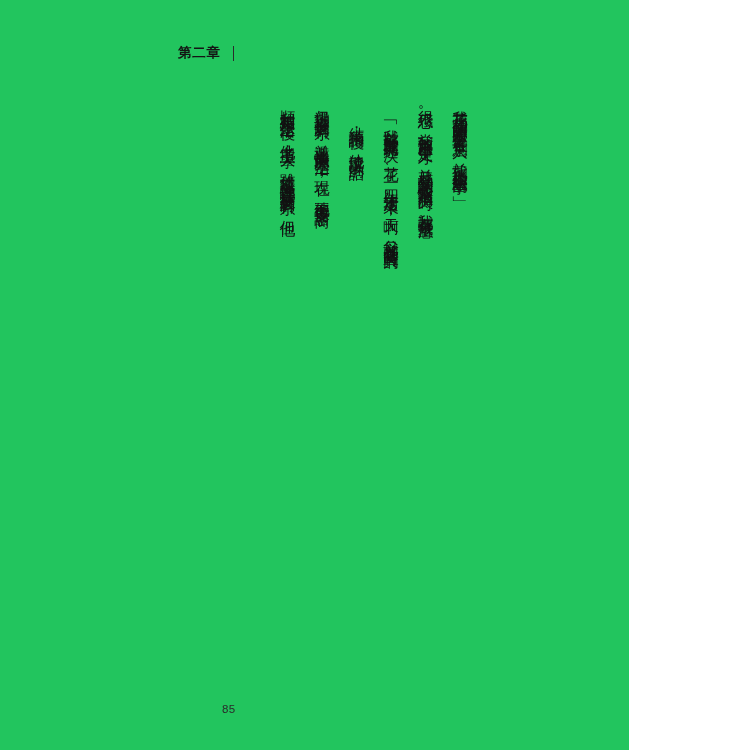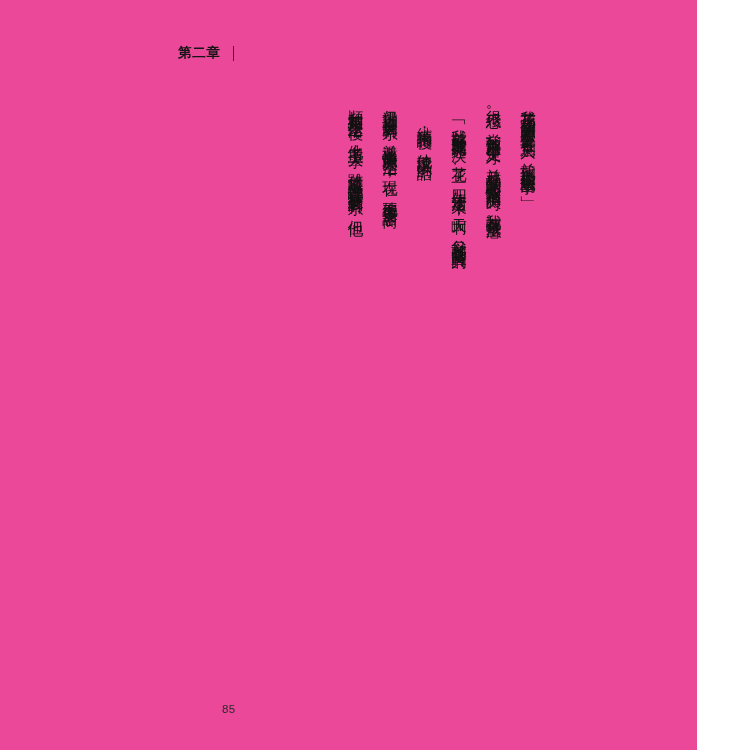--- a/index.html
+++ b/index.html
@@ -2,23 +2,23 @@
 <html><head>
 <meta charset="utf-8">
 <style>
   html, body {
     margin: 0;
     padding: 0;
     background: #ffffff;
   }
   .page {
     position: relative;
-    width: 697px;
+    width: 629px;
     height: 750px;
-    background: #ec4899;
+    background: #22c55e;
     font-family: "DejaVu Serif", serif;
     color: #1a1a1a;
     overflow: hidden;
   }
 
   
   .running-head {
     position: absolute;
     top: 44px;
     left: 178px;

